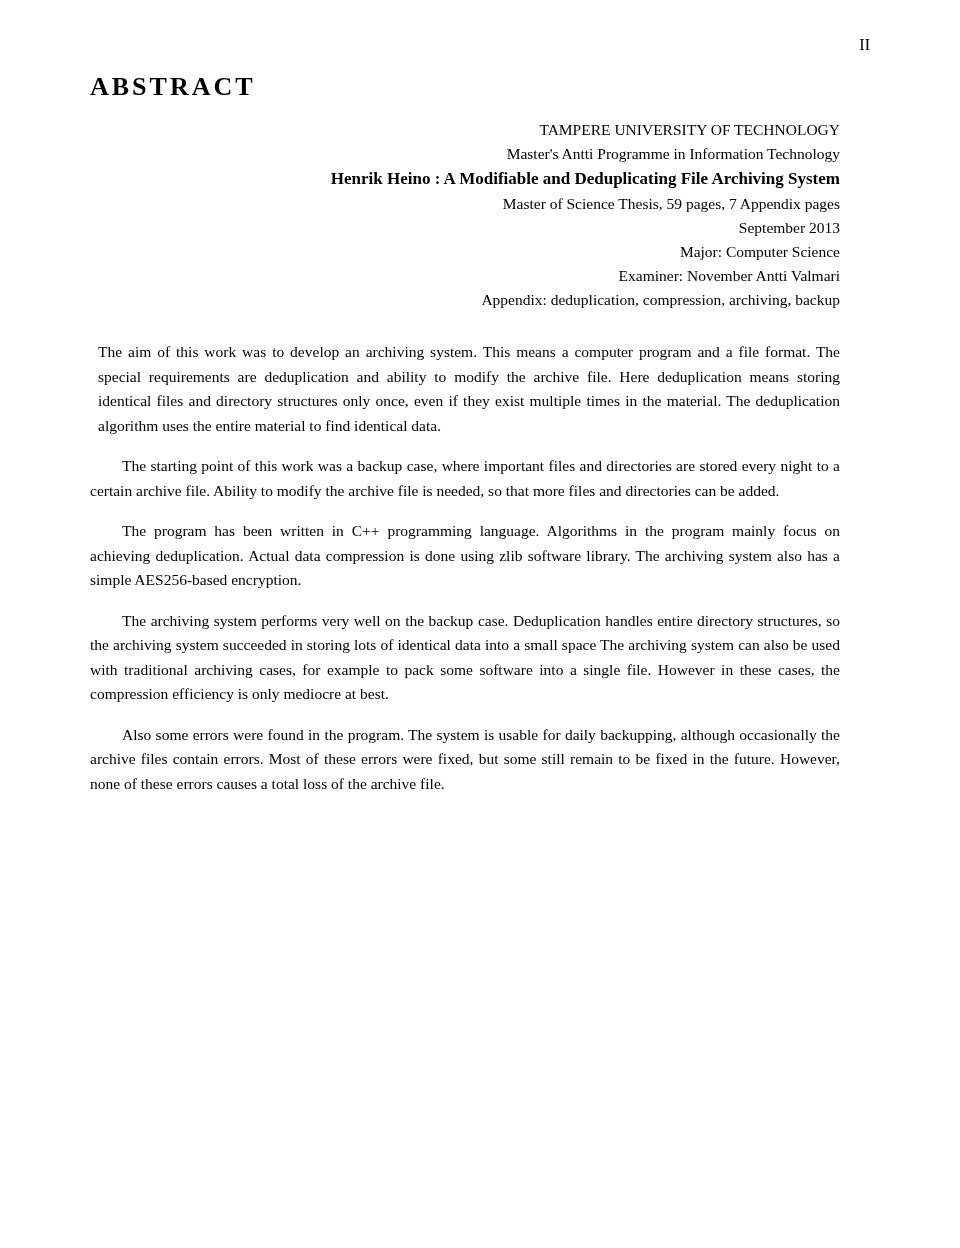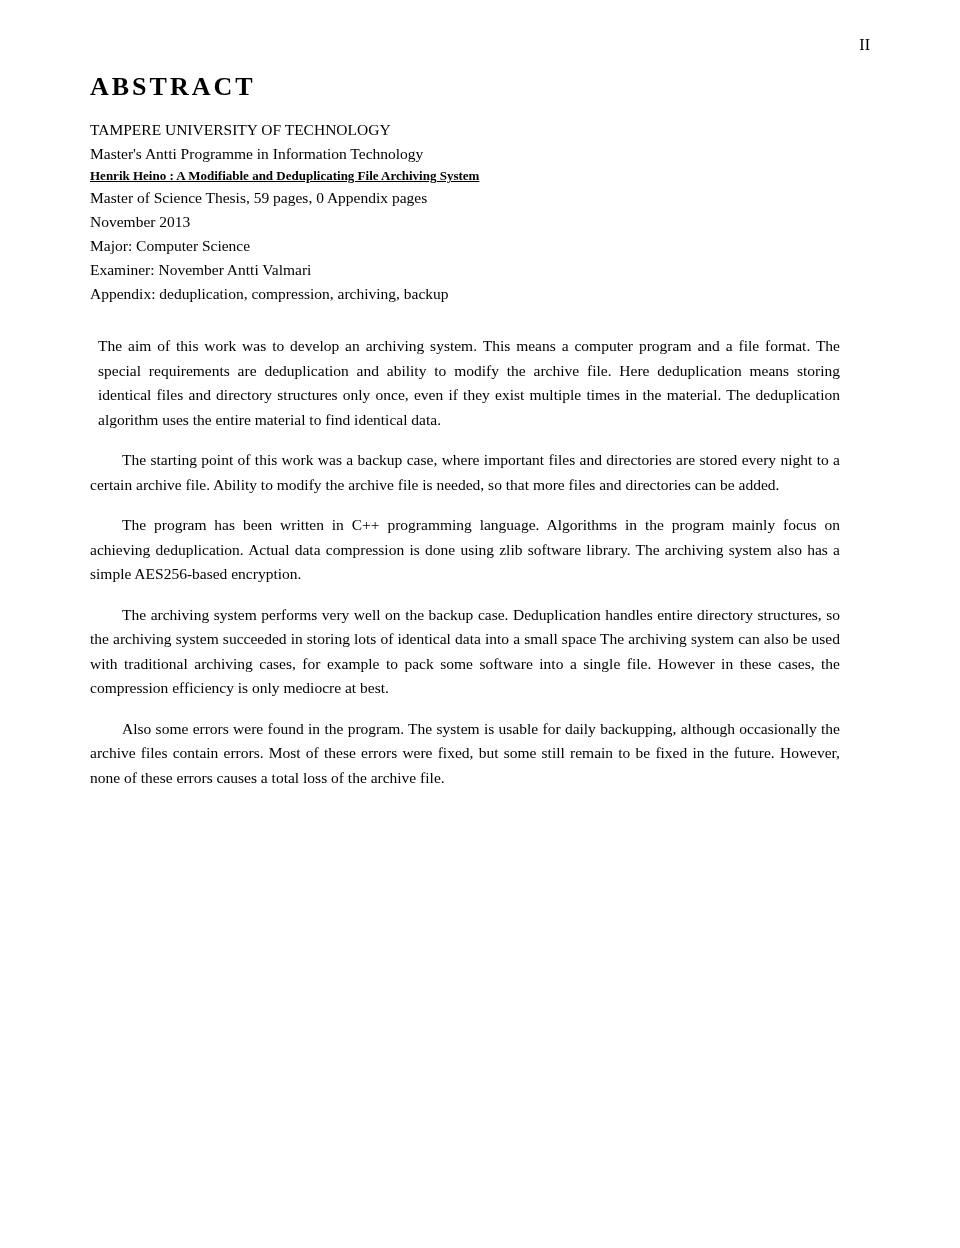--- a/index.html
+++ b/index.html
@@ -37,34 +37,34 @@
     .abstract-title {
       font-size: 26px;
       font-weight: bold;
       letter-spacing: 3px;
       margin-bottom: 16px;
       font-family: Georgia, 'Times New Roman', serif;
     }
 
     .header-section {
       margin-bottom: 28px;
+      text-align: right;
     }
 
     .header-section .university-line {
       font-size: 15.5px;
       line-height: 1.55;
       font-family: Georgia, 'Times New Roman', serif;
     }
 
     .header-section .title-line {
-      font-size: 13px;
+      font-size: 17px;
       font-weight: bold;
       line-height: 1.55;
       font-family: Georgia, 'Times New Roman', serif;
-      text-decoration: underline;
     }
 
     .header-section .meta-line {
       font-size: 15.5px;
       line-height: 1.55;
       font-family: Georgia, 'Times New Roman', serif;
     }
 
     .body-text {
       font-size: 15.5px;
@@ -93,22 +93,22 @@
 <div class="page">
 
   <div class="page-number">II</div>
 
   <div class="abstract-title">ABSTRACT</div>
 
   <div class="header-section">
     <div class="university-line">TAMPERE UNIVERSITY OF TECHNOLOGY</div>
     <div class="university-line">Master's Antti Programme in Information Technology</div>
     <div class="title-line">Henrik Heino : A Modifiable and Deduplicating File Archiving System</div>
-    <div class="meta-line">Master of Science Thesis, 59 pages, 0 Appendix pages</div>
-    <div class="meta-line">November 2013</div>
+    <div class="meta-line">Master of Science Thesis, 59 pages, 7 Appendix pages</div>
+    <div class="meta-line">September 2013</div>
     <div class="meta-line">Major: Computer Science</div>
     <div class="meta-line">Examiner: November Antti Valmari</div>
     <div class="meta-line">Appendix: deduplication, compression, archiving, backup</div>
   </div>
 
   <div class="body-text">
 
     <div class="paragraph no-indent">
       <span>The aim of this work was to develop an archiving system. This means a computer program and a file format. The special requirements are deduplication and ability to modify the archive file. Here deduplication means storing identical files and directory structures only once, even if they exist multiple times in the material. The deduplication algorithm uses the entire material to find identical data.</span>
     </div>

